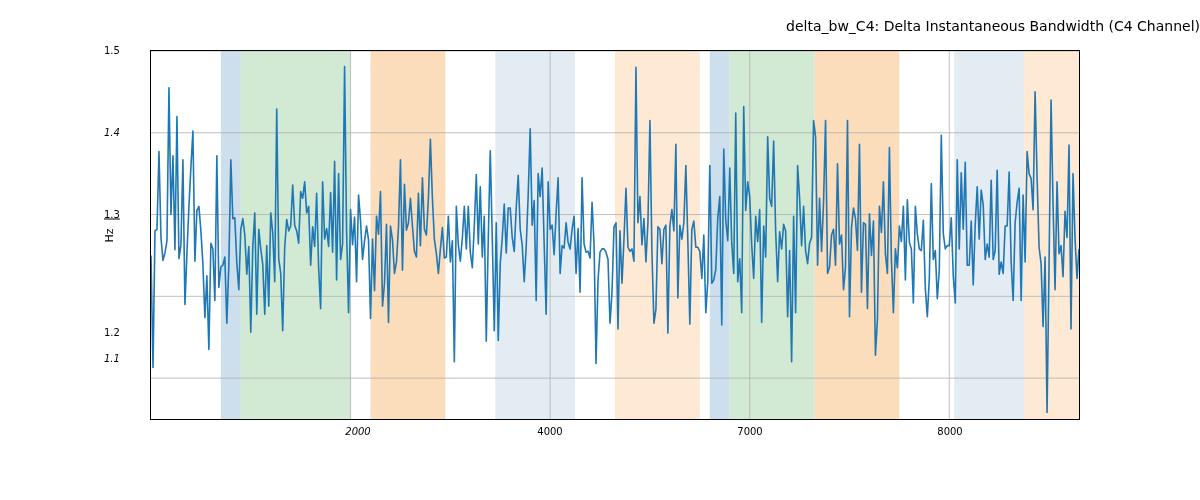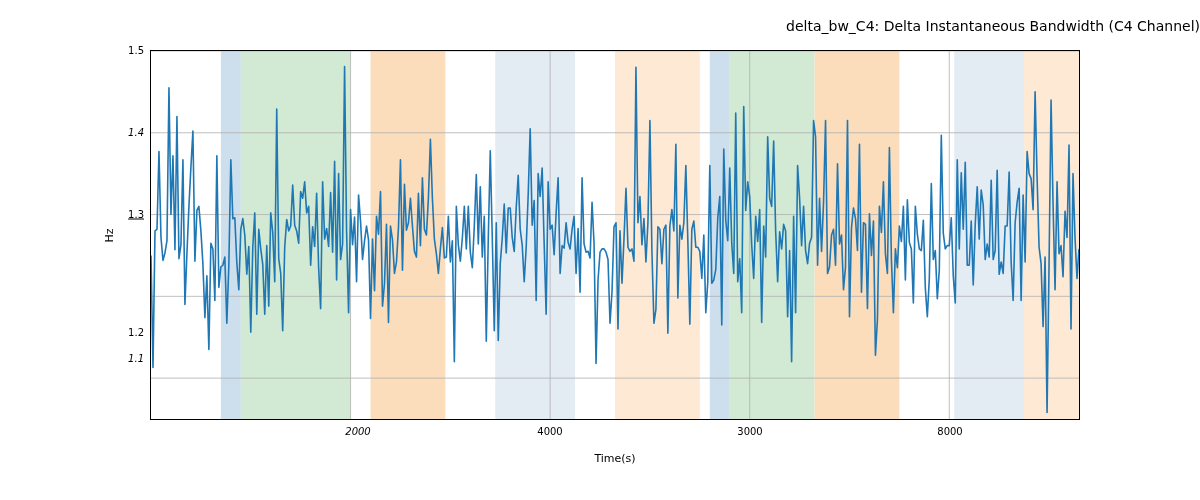--- a/index.html
+++ b/index.html
@@ -65,21 +65,21 @@
   .ylabel > span {
     transform: rotate(-90deg);
     white-space: nowrap;
   }
   .tick-label {
     position: absolute;
     font-size: 10px;
     color: #000000;
   }
   .tick-label.x { top: 426px; transform: translateX(-50%); }
-  .tick-label.y { text-align: right; width: 40px; transform: translateY(-50%); left: 104px; }
+  .tick-label.y { text-align: left; width: 40px; transform: translateY(-50%); left: 104px; }
 </style>
 </head>
 <body>
 
 <div class="figure">
   <div class="title">delta_bw_C4: Delta Instantaneous Bandwidth (C4 Channel)</div>
 
   <div class="axes">
     <svg class="plot-svg" id="plot-svg" preserveAspectRatio="none" viewBox="0 0 930 370">
         <rect x="70" y="0" width="20" height="370" fill="#cddfec"></rect>
@@ -98,29 +98,28 @@
         <line x1="0" x2="930" y1="82.22222222222229" y2="82.22222222222229" stroke="#b0b0b0" stroke-width="0.8"></line>
         <line x1="0" x2="930" y1="0" y2="0" stroke="#b0b0b0" stroke-width="0.8"></line>
         <line x1="200" x2="200" y1="0" y2="370" stroke="#b0b0b0" stroke-width="0.8"></line>
         <line x1="400" x2="400" y1="0" y2="370" stroke="#b0b0b0" stroke-width="0.8"></line>
         <line x1="600" x2="600" y1="0" y2="370" stroke="#b0b0b0" stroke-width="0.8"></line>
         <line x1="800" x2="800" y1="0" y2="370" stroke="#b0b0b0" stroke-width="0.8"></line>
         <path d="M0.00 205.56 L2.00 318.20 L4.00 180.89 L6.00 179.24 L8.00 101.13 L10.00 187.47 L12.00 210.49 L14.00 203.09 L16.00 190.76 L18.00 37.00 L20.00 164.44 L22.00 105.24 L24.00 199.80 L26.00 65.78 L28.00 208.84 L30.00 194.87 L32.00 109.36 L34.00 254.89 L36.00 203.91 L38.00 156.22 L40.00 116.76 L42.00 80.58 L44.00 211.31 L46.00 160.33 L48.00 156.22 L50.00 180.89 L52.00 213.78 L54.00 268.04 L56.00 226.11 L58.00 300.11 L60.00 193.22 L62.00 198.98 L64.00 250.78 L66.00 105.24 L68.00 237.62 L70.00 217.07 L72.00 215.42 L74.00 207.20 L76.00 273.80 L78.00 215.42 L80.00 109.36 L82.00 168.56 L84.00 167.73 L86.00 212.96 L88.00 240.09 L90.00 179.24 L92.00 168.56 L94.00 185.00 L96.00 224.47 L98.00 196.51 L100.00 282.84 L102.00 197.33 L104.00 162.80 L106.00 264.76 L108.00 179.24 L110.00 198.98 L112.00 214.60 L114.00 264.76 L116.00 195.69 L118.00 256.53 L120.00 162.80 L122.00 182.53 L124.00 231.87 L126.00 58.38 L128.00 208.84 L130.00 223.64 L132.00 281.20 L134.00 197.33 L136.00 169.38 L138.00 180.89 L140.00 175.96 L142.00 134.84 L144.00 175.13 L146.00 180.89 L148.00 193.22 L150.00 141.42 L152.00 148.00 L154.00 131.56 L156.00 162.80 L158.00 156.22 L160.00 215.42 L162.00 176.78 L164.00 196.51 L166.00 143.07 L168.00 217.89 L170.00 259.00 L172.00 131.56 L174.00 189.11 L176.00 178.42 L178.00 196.51 L180.00 142.24 L182.00 202.27 L184.00 111.00 L186.00 230.22 L188.00 123.33 L190.00 209.67 L192.00 194.04 L194.00 15.62 L196.00 180.89 L198.00 263.11 L200.00 159.51 L202.00 194.87 L204.00 166.91 L206.00 231.87 L208.00 144.71 L210.00 171.02 L212.00 209.67 L214.00 190.76 L216.00 175.96 L218.00 189.93 L220.00 268.87 L222.00 189.11 L224.00 240.91 L226.00 166.09 L228.00 184.18 L230.00 141.42 L232.00 256.53 L234.00 233.51 L236.00 174.31 L238.00 272.98 L240.00 175.96 L242.00 189.93 L244.00 223.64 L246.00 212.13 L248.00 177.60 L250.00 109.36 L252.00 220.36 L254.00 134.02 L256.00 180.07 L258.00 172.67 L260.00 148.00 L262.00 175.96 L264.00 201.44 L266.00 207.20 L268.00 143.07 L270.00 195.69 L272.00 127.44 L274.00 179.24 L276.00 185.00 L278.00 148.00 L280.00 88.80 L282.00 148.00 L284.00 189.11 L286.00 203.91 L288.00 223.64 L290.00 198.98 L292.00 177.60 L294.00 208.02 L296.00 207.20 L298.00 166.09 L300.00 212.13 L302.00 190.76 L304.00 312.44 L306.00 156.22 L308.00 194.87 L310.00 211.31 L312.00 188.29 L314.00 156.22 L316.00 198.98 L318.00 156.22 L320.00 202.27 L322.00 217.89 L324.00 175.96 L326.00 124.16 L328.00 194.04 L330.00 136.49 L332.00 207.20 L334.00 166.09 L336.00 291.89 L338.00 189.11 L340.00 100.31 L342.00 187.47 L344.00 281.20 L346.00 172.67 L348.00 291.07 L350.00 213.78 L352.00 188.29 L354.00 153.76 L356.00 203.09 L358.00 157.87 L360.00 157.87 L362.00 187.47 L364.00 201.44 L366.00 157.87 L368.00 124.98 L370.00 179.24 L372.00 194.87 L374.00 231.87 L376.00 197.33 L378.00 144.71 L380.00 78.11 L382.00 175.13 L384.00 150.47 L386.00 250.78 L388.00 123.33 L390.00 146.36 L392.00 117.58 L394.00 193.22 L396.00 264.76 L398.00 131.56 L400.00 179.24 L402.00 175.13 L404.00 204.73 L406.00 162.80 L408.00 127.44 L410.00 223.64 L412.00 195.69 L414.00 198.16 L416.00 172.67 L418.00 192.40 L420.00 198.98 L422.00 179.24 L424.00 166.09 L426.00 223.64 L428.00 178.42 L430.00 242.56 L432.00 127.44 L434.00 194.04 L436.00 202.27 L438.00 201.44 L440.00 208.02 L442.00 152.11 L444.00 193.22 L446.00 314.09 L448.00 230.22 L450.00 202.27 L452.00 198.98 L454.00 198.98 L456.00 202.27 L458.00 209.67 L460.00 273.80 L462.00 242.56 L464.00 176.78 L466.00 172.67 L468.00 279.56 L470.00 180.89 L472.00 233.51 L474.00 189.11 L476.00 138.13 L478.00 197.33 L480.00 201.44 L482.00 198.98 L484.00 211.31 L486.00 16.44 L488.00 172.67 L490.00 146.36 L492.00 194.87 L494.00 168.56 L496.00 212.13 L498.00 172.67 L500.00 69.89 L502.00 201.44 L504.00 273.80 L506.00 259.82 L508.00 176.78 L510.00 179.24 L512.00 213.78 L514.00 179.24 L516.00 175.13 L518.00 283.67 L520.00 175.96 L522.00 159.51 L524.00 180.89 L526.00 93.73 L528.00 248.31 L530.00 175.13 L532.00 189.11 L534.00 172.67 L536.00 115.11 L538.00 190.76 L540.00 274.62 L542.00 179.24 L544.00 171.02 L546.00 197.33 L548.00 197.33 L550.00 201.44 L552.00 228.58 L554.00 185.00 L556.00 263.11 L558.00 231.87 L560.00 115.11 L562.00 233.51 L564.00 230.22 L566.00 219.53 L568.00 167.73 L570.00 146.36 L572.00 275.44 L574.00 98.67 L576.00 170.20 L578.00 190.76 L580.00 117.58 L582.00 193.22 L584.00 223.64 L586.00 62.49 L588.00 231.87 L590.00 208.84 L592.00 263.11 L594.00 55.91 L596.00 160.33 L598.00 131.56 L600.00 146.36 L602.00 194.87 L604.00 228.58 L606.00 166.09 L608.00 191.58 L610.00 159.51 L612.00 272.98 L614.00 175.96 L616.00 207.20 L618.00 86.33 L620.00 148.00 L622.00 156.22 L624.00 90.44 L626.00 180.89 L628.00 231.87 L630.00 181.71 L632.00 198.98 L634.00 174.31 L636.00 180.89 L638.00 267.22 L640.00 200.62 L642.00 312.44 L644.00 166.09 L646.00 263.11 L648.00 115.11 L650.00 148.00 L652.00 195.69 L654.00 156.22 L656.00 200.62 L658.00 213.78 L660.00 193.22 L662.00 187.47 L664.00 69.89 L666.00 86.33 L668.00 215.42 L670.00 148.00 L672.00 201.44 L674.00 152.11 L676.00 69.89 L678.00 223.64 L680.00 217.07 L682.00 185.00 L684.00 179.24 L686.00 215.42 L688.00 113.47 L690.00 194.04 L692.00 185.00 L694.00 240.09 L696.00 217.07 L698.00 69.89 L700.00 267.22 L702.00 177.60 L704.00 157.87 L706.00 168.56 L708.00 200.62 L710.00 93.73 L712.00 242.56 L714.00 172.67 L716.00 174.31 L718.00 259.00 L720.00 163.62 L722.00 205.56 L724.00 171.02 L726.00 305.87 L728.00 269.69 L730.00 156.22 L732.00 182.53 L734.00 131.56 L736.00 203.91 L738.00 223.64 L740.00 97.02 L742.00 209.67 L744.00 263.11 L746.00 198.98 L748.00 217.89 L750.00 175.96 L752.00 191.58 L754.00 156.22 L756.00 230.22 L758.00 149.64 L760.00 192.40 L762.00 198.98 L764.00 253.24 L766.00 156.22 L768.00 184.18 L770.00 198.98 L772.00 200.62 L774.00 170.20 L776.00 238.44 L778.00 267.22 L780.00 228.58 L782.00 133.20 L784.00 209.67 L786.00 200.62 L788.00 249.13 L790.00 220.36 L792.00 84.69 L794.00 183.36 L796.00 198.98 L798.00 195.69 L800.00 195.69 L802.00 167.73 L804.00 226.11 L806.00 253.24 L808.00 109.36 L810.00 198.98 L812.00 122.51 L814.00 179.24 L816.00 111.82 L818.00 215.42 L820.00 215.42 L822.00 171.02 L824.00 235.16 L826.00 174.31 L828.00 136.49 L830.00 189.11 L832.00 139.78 L834.00 154.58 L836.00 209.67 L838.00 194.04 L840.00 207.20 L842.00 129.91 L844.00 209.67 L846.00 200.62 L848.00 120.04 L850.00 224.47 L852.00 212.13 L854.00 223.64 L856.00 175.96 L858.00 175.96 L860.00 121.69 L862.00 212.13 L864.00 250.78 L866.00 172.67 L868.00 152.11 L870.00 138.13 L872.00 250.78 L874.00 144.71 L876.00 212.13 L878.00 101.13 L880.00 123.33 L882.00 128.27 L884.00 159.51 L886.00 41.11 L888.00 127.44 L890.00 197.33 L892.00 213.78 L894.00 277.09 L896.00 207.20 L898.00 363.42 L900.00 213.78 L902.00 49.33 L904.00 153.76 L906.00 240.09 L908.00 131.56 L910.00 203.91 L912.00 195.69 L914.00 226.93 L916.00 161.16 L918.00 187.47 L920.00 94.56 L922.00 279.56 L924.00 123.33 L926.00 187.47 L928.00 228.58 L930.00 198.98 " fill="none" stroke="#1f77b4" stroke-width="1.6" stroke-linejoin="round"></path>
       </svg>
   </div>
 
-  <div class="xlabel">Time(s)</div>
   <div class="ylabel">
     <span>Hz</span>
   </div>
 
   <div id="tick-container">
       <div class="tick-label x" style="left: 358px; font-style: italic;">2000</div>
       <div class="tick-label x" style="left: 550px; text-align: center;">4000</div>
-      <div class="tick-label x" style="left: 750px;">3000</div>
+      <div class="tick-label x" style="left: 750px;">7000</div>
       <div class="tick-label x" style="left: 950px;">8000</div>
       <div class="tick-label y" style="top: 358px; font-style: italic;">1.1</div>
       <div class="tick-label y" style="top: 296.667px; margin-top: 35px;">1.2</div>
       <div class="tick-label y" style="top: 214.444px; text-decoration: underline;">1.3</div>
       <div class="tick-label y" style="top: 132.222px; font-style: italic;">1.4</div>
       <div class="tick-label y" style="top: 50px;">1.5</div>
     </div>
 </div>
 
 </body></html>

